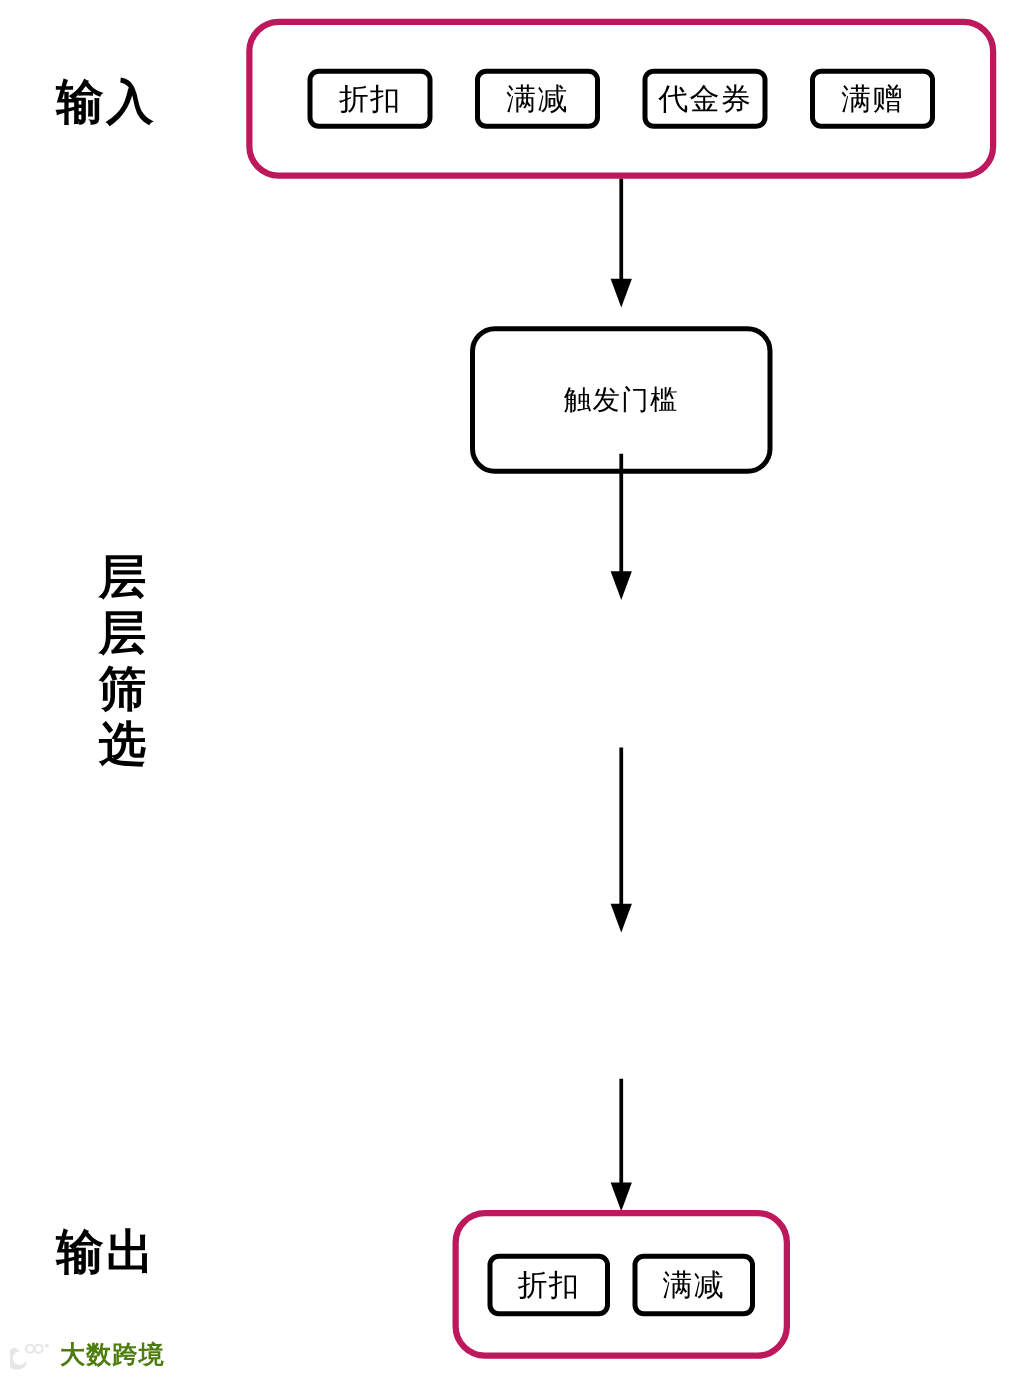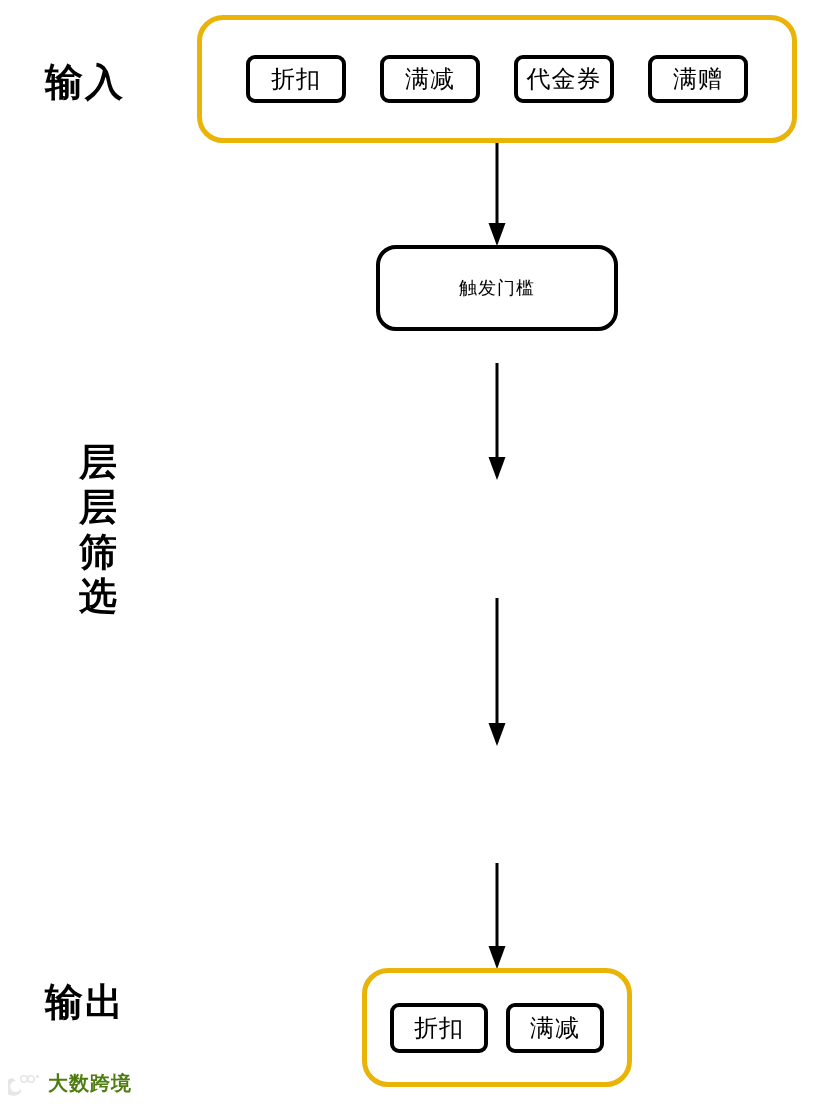--- a/index.html
+++ b/index.html
@@ -45,21 +45,21 @@
 
   #label-input    { left: 45px;  top: 62px;  }
   #label-filter   { left: 76px;  top: 440px; }
   #label-output   { left: 45px;  top: 982px; }
 
   
   .group-box {
     position: absolute;
     box-sizing: border-box;
     background: #ffffff;
-    border: 5px solid #eab308;
+    border: 5px solid #be185d;
     border-radius: 26px;
     display: flex;
     align-items: center;
     justify-content: center;
   }
   #input-group {
     left: 197px;
     top: 15px;
     width: 600px;
     height: 128px;
@@ -93,31 +93,32 @@
     width: 98px;
     height: 50px;
   }
 
   
   .process-box {
     position: absolute;
     box-sizing: border-box;
     left: 376px;
     width: 242px;
-    height: 86px;
+    height: 118px;
     background: #ffffff;
     border: 4px solid #000000;
     border-radius: 20px;
     display: flex;
     align-items: center;
     justify-content: center;
-    font-size: 18px;
+    font-size: 22px;
     letter-spacing: 1px;
     color: #000;
     white-space: nowrap;
+    margin-top: 16px;
   }
   #box-threshold { top: 245px; }
   #box-sharing   { top: 479px; }
   #box-rules     { top: 745px; }
 
   
   .connector {
     position: absolute;
     left: 478px;
     width: 38px;

